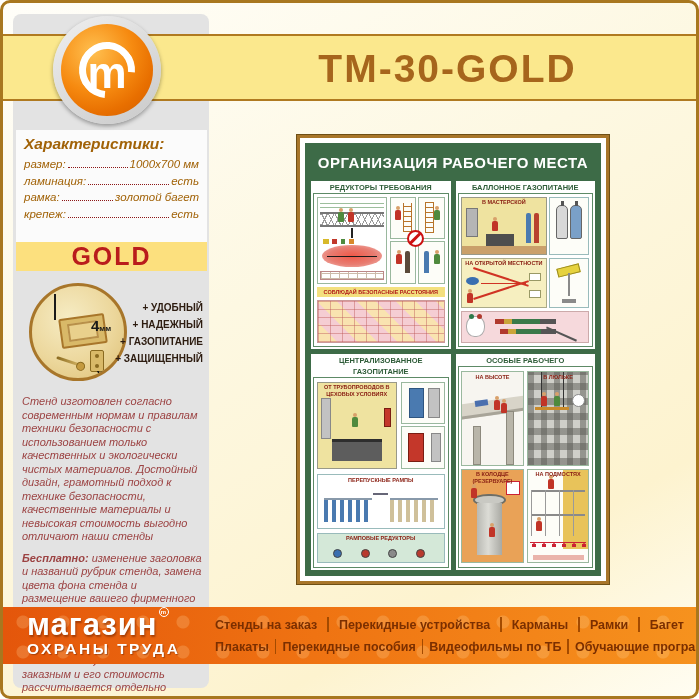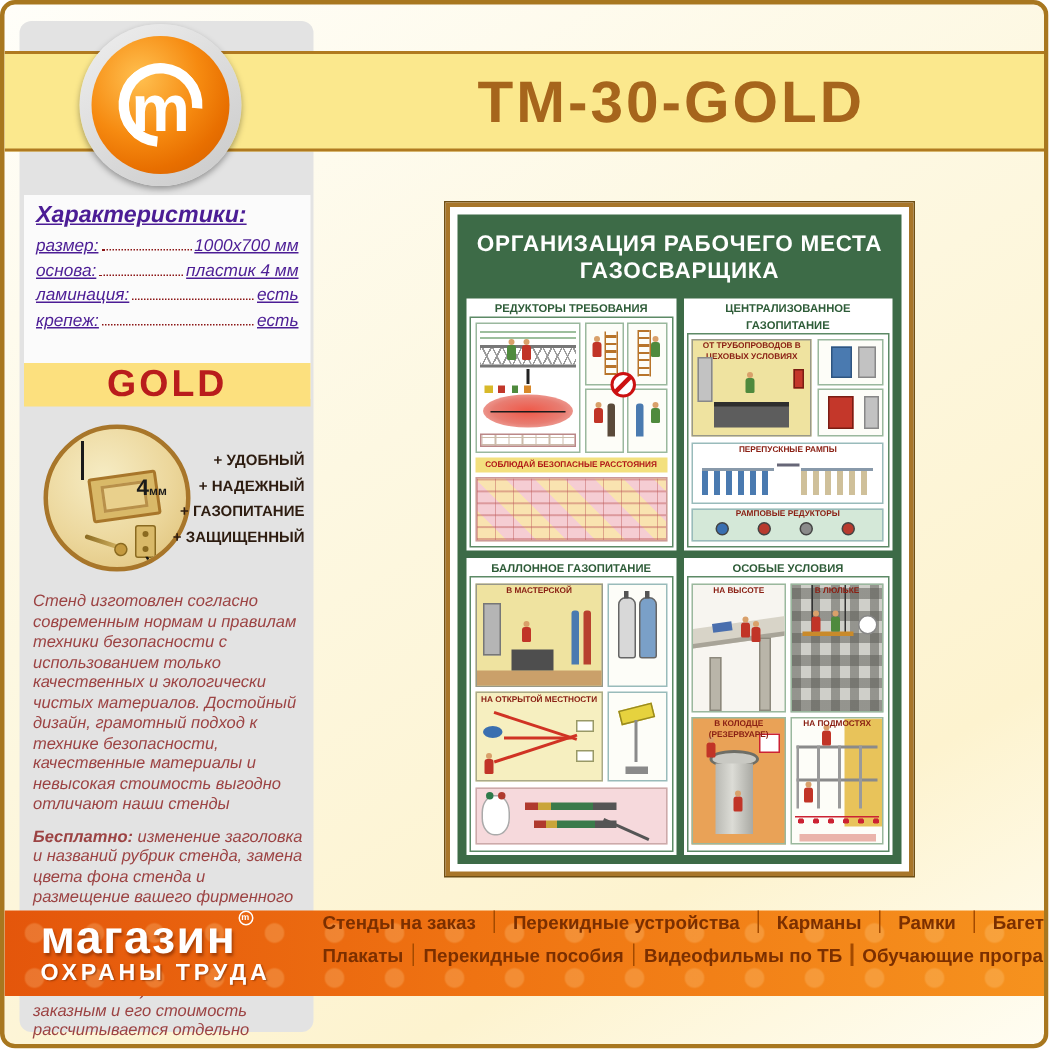--- a/index.html
+++ b/index.html
@@ -25,21 +25,21 @@
         display:flex;align-items:center;justify-content:center;z-index:5;}
   .logo-orb{width:92px;height:92px;border-radius:50%;position:relative;
             background:radial-gradient(circle at 35% 30%,#ffc050 0%,#f68a10 45%,#e86f00 70%,#cf5c00 100%);
             display:flex;align-items:center;justify-content:center;}
   .logo-arc{position:absolute;width:56px;height:56px;border:7px solid #fff;border-radius:50%;
             border-bottom-color:transparent;transform:rotate(-40deg);}
   .logo-m{position:relative;color:#fff;font-weight:700;font-size:44px;line-height:1;margin-top:6px;}
 
   
   .specs-box{position:absolute;left:3px;right:2px;top:116px;height:136px;background:#fbfbfb;
-             color:#4c1d95;font-style:italic;text-decoration:underline;}
+             color:#a16207;font-style:italic;}
   .specs-heading{font-weight:700;font-size:15.5px;padding:5px 8px 3px;}
   .spec-row{display:flex;align-items:baseline;font-size:11.5px;line-height:16.5px;padding:0 8px;}
   .spec-leader{flex:1;border-bottom:1.6px dotted #8c1616;margin:0 2px 3px;}
 
   
   .gold-band{position:absolute;left:3px;right:2px;top:228px;height:29px;background:#fce07e;
              display:flex;align-items:center;justify-content:center;
              color:#b91c1c;font-weight:700;font-size:25px;letter-spacing:2px;}
 
   
@@ -196,21 +196,21 @@
   .footer-bar{position:absolute;left:0;right:0;top:604px;height:57px;z-index:4;
               background:linear-gradient(90deg,#e4560b 0%,#ef7312 45%,#f6921e 100%);}
   .footer-bar::before{content:'';position:absolute;inset:0;
               background-image:radial-gradient(circle 7px at center,rgba(255,225,170,.22) 0 6px,transparent 7px);
               background-size:40px 30px;}
   .footer-brand{position:absolute;left:24px;top:2px;color:#fff;line-height:1;cursor:pointer;}
   .brand-big{font-weight:700;font-size:31px;letter-spacing:1px;text-shadow:1px 2px 2px rgba(110,35,0,.55);}
   .brand-tm{display:inline-block;vertical-align:top;margin-top:-2px;margin-left:1px;width:10px;height:10px;border:1.2px solid #fff;
             border-radius:50%;font-size:6px;font-weight:700;line-height:9px;text-align:center;}
   .brand-small{font-weight:700;font-size:15.5px;letter-spacing:2.5px;margin-top:1px;text-shadow:1px 1px 1px rgba(110,35,0,.5);}
-  .footer-menu{position:absolute;left:212px;right:0;top:0;height:100%;display:flex;flex-direction:column;gap:7px;}
+  .footer-menu{position:absolute;left:212px;right:12px;top:0;height:100%;display:flex;flex-direction:column;justify-content:center;gap:7px;}
   .menu-row{display:flex;align-items:center;justify-content:space-between;}
   .menu-item{color:#7b2f00;font-weight:700;font-size:12.5px;white-space:nowrap;cursor:pointer;}
   .sep{width:1.5px;height:15px;background:#a34a00;margin:0 6px;flex:none;}
 </style>
 </head>
 <body>
 
 <div class="page">
 
   <div class="top-band"></div>
@@ -227,28 +227,28 @@
     </div>
 
     <div class="specs-box">
       <div class="specs-heading">Характеристики:</div>
       <div class="spec-row">
         <span>размер:</span>
         <span class="spec-leader"></span>
         <span>1000х700 мм</span>
       </div>
       <div class="spec-row">
-        <span>основа:</span>
-        <span class="spec-leader"></span>
-        <span>пластик 4 мм</span>
-      </div>
-      <div class="spec-row">
         <span>ламинация:</span>
         <span class="spec-leader"></span>
         <span>есть</span>
+      </div>
+      <div class="spec-row">
+        <span>рамка:</span>
+        <span class="spec-leader"></span>
+        <span>золотой багет</span>
       </div>
       <div class="spec-row">
         <span>крепеж:</span>
         <span class="spec-leader"></span>
         <span>есть</span>
       </div>
     </div>
 
     <div class="gold-band">GOLD</div>
 
@@ -275,21 +275,20 @@
       <p><b>Бесплатно:</b><span> изменение заголовка и названий рубрик стенда, замена цвета фона стенда и размещение вашего фирменного логотипа</span></p>
       <p><b>Заказной стенд:</b><span> при изменении содержимого стенда (карманов или плакатов) - он считается заказным и его стоимость рассчитывается отдельно</span></p>
 
     </div>
   </div>
 
   <div class="poster">
     <div class="poster-green">
       <div class="poster-title">
         <div>ОРГАНИЗАЦИЯ РАБОЧЕГО МЕСТА</div>
-        <div>ГАЗОСВАРЩИКА</div>
       </div>
       <div class="quads">
 
         <div class="quad">
           <div class="quad-title">РЕДУКТОРЫ ТРЕБОВАНИЯ</div>
           <div class="quad-body">
             <div class="q1-left">
               <div class="q1-head"></div>
               <div class="truss"></div>
               <span class="fig green" style="left:30%;top:17%;"></span>
@@ -320,56 +319,20 @@
               <div class="no-sign" style="left:calc(50% - 10px);top:calc(50% - 10px);"></div>
             </div>
             <div class="q1-cap">
               <span class="captext">СОБЛЮДАЙ БЕЗОПАСНЫЕ РАССТОЯНИЯ</span>
             </div>
             <div class="matrix"></div>
           </div>
         </div>
 
         <div class="quad">
-          <div class="quad-title">ЦЕНТРАЛИЗОВАННОЕ ГАЗОПИТАНИЕ</div>
-          <div class="quad-body">
-            <div class="q2-scene">
-              <div class="micro" style="left:2%;right:2%;top:2%;">ОТ ТРУБОПРОВОДОВ В ЦЕХОВЫХ УСЛОВИЯХ</div>
-              <div class="door"></div>
-              <div class="bench"></div>
-              <span class="fig green" style="left:44%;top:40%;"></span>
-              <div class="ext"></div>
-            </div>
-            <div class="q2-cabs">
-              <div class="q2-cab">
-                <div class="cab-blue"></div>
-                <div class="cab-gray"></div>
-              </div>
-              <div class="q2-cab">
-                <div class="cab-red"></div>
-                <div class="cab-gray" style="right:6%;width:24%;"></div>
-              </div>
-            </div>
-            <div class="q2-ramps">
-              <div class="micro" style="left:2%;right:2%;top:3%;">ПЕРЕПУСКНЫЕ РАМПЫ</div>
-              <div class="mani blue"></div>
-              <div class="pipe"></div>
-              <div class="mani beige"></div>
-            </div>
-            <div class="q2-reduc">
-              <div class="micro" style="left:2%;right:2%;top:4%;">РАМПОВЫЕ РЕДУКТОРЫ</div>
-              <span class="dev b" style="left:12%;"></span>
-              <span class="dev r" style="left:34%;"></span>
-              <span class="dev g" style="left:56%;"></span>
-              <span class="dev r" style="left:78%;"></span>
-            </div>
-          </div>
-        </div>
-
-        <div class="quad">
           <div class="quad-title">БАЛЛОННОЕ ГАЗОПИТАНИЕ</div>
           <div class="quad-body">
             <div class="q3-scene">
               <div class="micro" style="left:2%;right:2%;top:2%;">В МАСТЕРСКОЙ</div>
               <div class="floor"></div>
               <div class="cab"></div>
               <div class="bench"></div>
               <span class="fig red" style="left:36%;top:42%;"></span>
               <span class="cyl blue" style="right:18%;top:26%;height:54%;"></span>
               <span class="cyl rust" style="right:8%;top:26%;height:54%;"></span>
@@ -396,21 +359,57 @@
             <div class="q3-torch">
               <div class="tcyl"></div>
               <div class="tbar" style="left:26%;top:24%;width:48%;"></div>
               <div class="tbar" style="left:30%;top:58%;width:44%;"></div>
               <div class="tnozzle" style="left:66%;top:70%;"></div>
             </div>
           </div>
         </div>
 
         <div class="quad">
-          <div class="quad-title">ОСОБЫЕ УСЛОВИЯ</div>
+          <div class="quad-title">ЦЕНТРАЛИЗОВАННОЕ ГАЗОПИТАНИЕ</div>
+          <div class="quad-body">
+            <div class="q2-scene">
+              <div class="micro" style="left:2%;right:2%;top:2%;">ОТ ТРУБОПРОВОДОВ В ЦЕХОВЫХ УСЛОВИЯХ</div>
+              <div class="door"></div>
+              <div class="bench"></div>
+              <span class="fig green" style="left:44%;top:40%;"></span>
+              <div class="ext"></div>
+            </div>
+            <div class="q2-cabs">
+              <div class="q2-cab">
+                <div class="cab-blue"></div>
+                <div class="cab-gray"></div>
+              </div>
+              <div class="q2-cab">
+                <div class="cab-red"></div>
+                <div class="cab-gray" style="right:6%;width:24%;"></div>
+              </div>
+            </div>
+            <div class="q2-ramps">
+              <div class="micro" style="left:2%;right:2%;top:3%;">ПЕРЕПУСКНЫЕ РАМПЫ</div>
+              <div class="mani blue"></div>
+              <div class="pipe"></div>
+              <div class="mani beige"></div>
+            </div>
+            <div class="q2-reduc">
+              <div class="micro" style="left:2%;right:2%;top:4%;">РАМПОВЫЕ РЕДУКТОРЫ</div>
+              <span class="dev b" style="left:12%;"></span>
+              <span class="dev r" style="left:34%;"></span>
+              <span class="dev g" style="left:56%;"></span>
+              <span class="dev r" style="left:78%;"></span>
+            </div>
+          </div>
+        </div>
+
+        <div class="quad">
+          <div class="quad-title">ОСОБЫЕ РАБОЧЕГО</div>
           <div class="quad-body">
             <div class="q4-grid">
               <div class="q4c c1">
                 <div class="lbl">НА ВЫСОТЕ</div>
                 <div class="deck"></div>
                 <div class="bluepanel"></div>
                 <div class="pier" style="left:18%;"></div>
                 <div class="pier" style="right:14%;height:58%;"></div>
                 <span class="fig red" style="left:52%;top:30%;"></span>
                 <span class="fig red" style="left:64%;top:34%;"></span>

